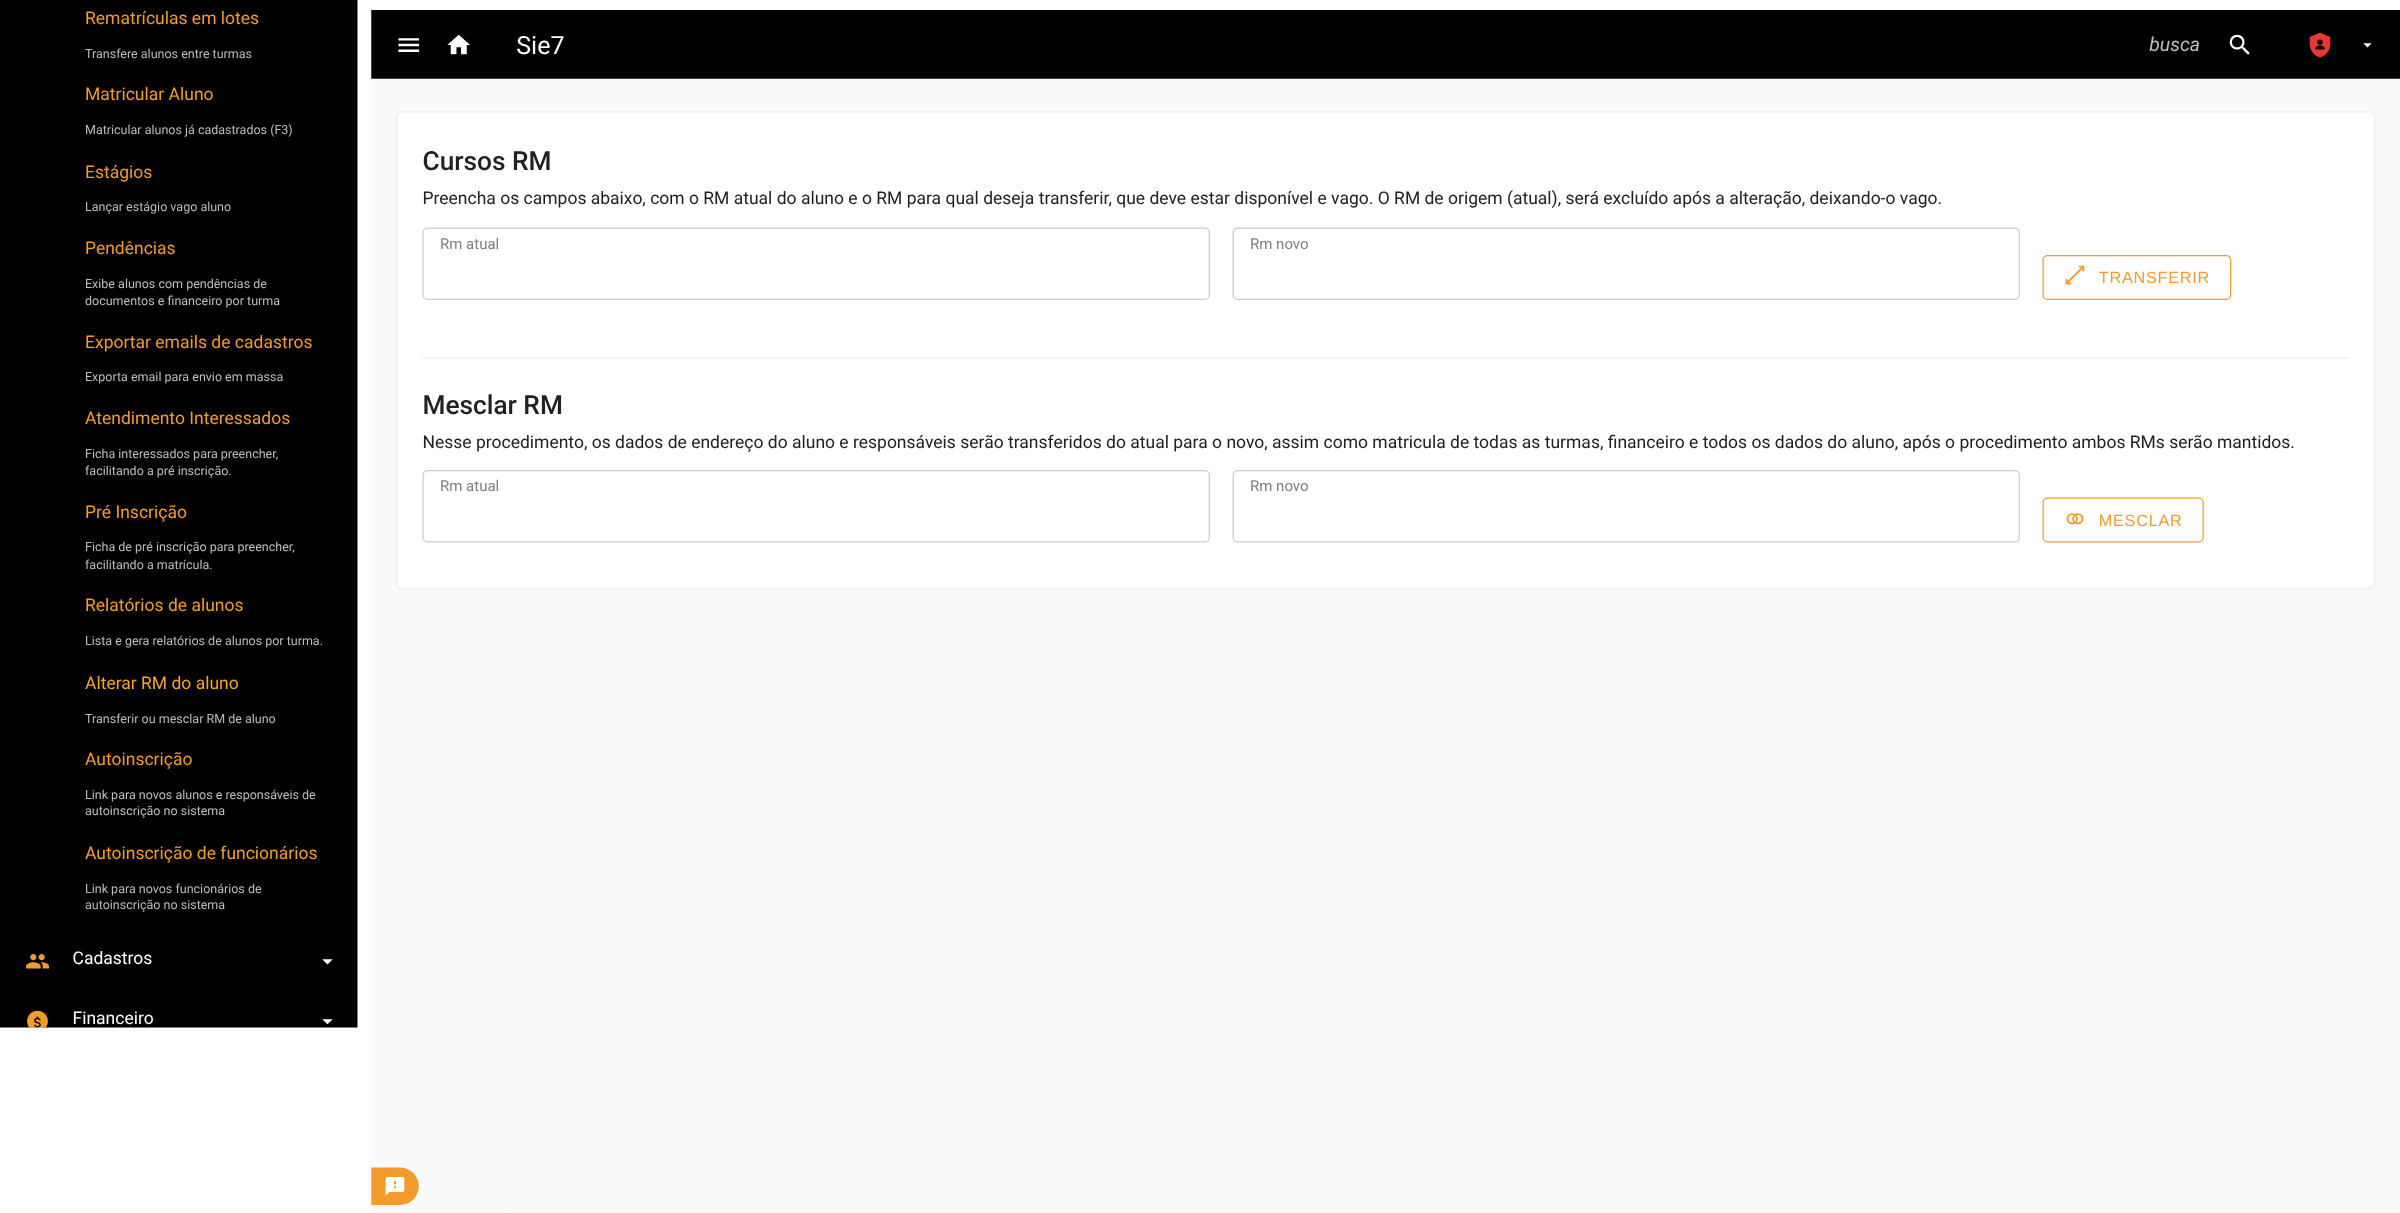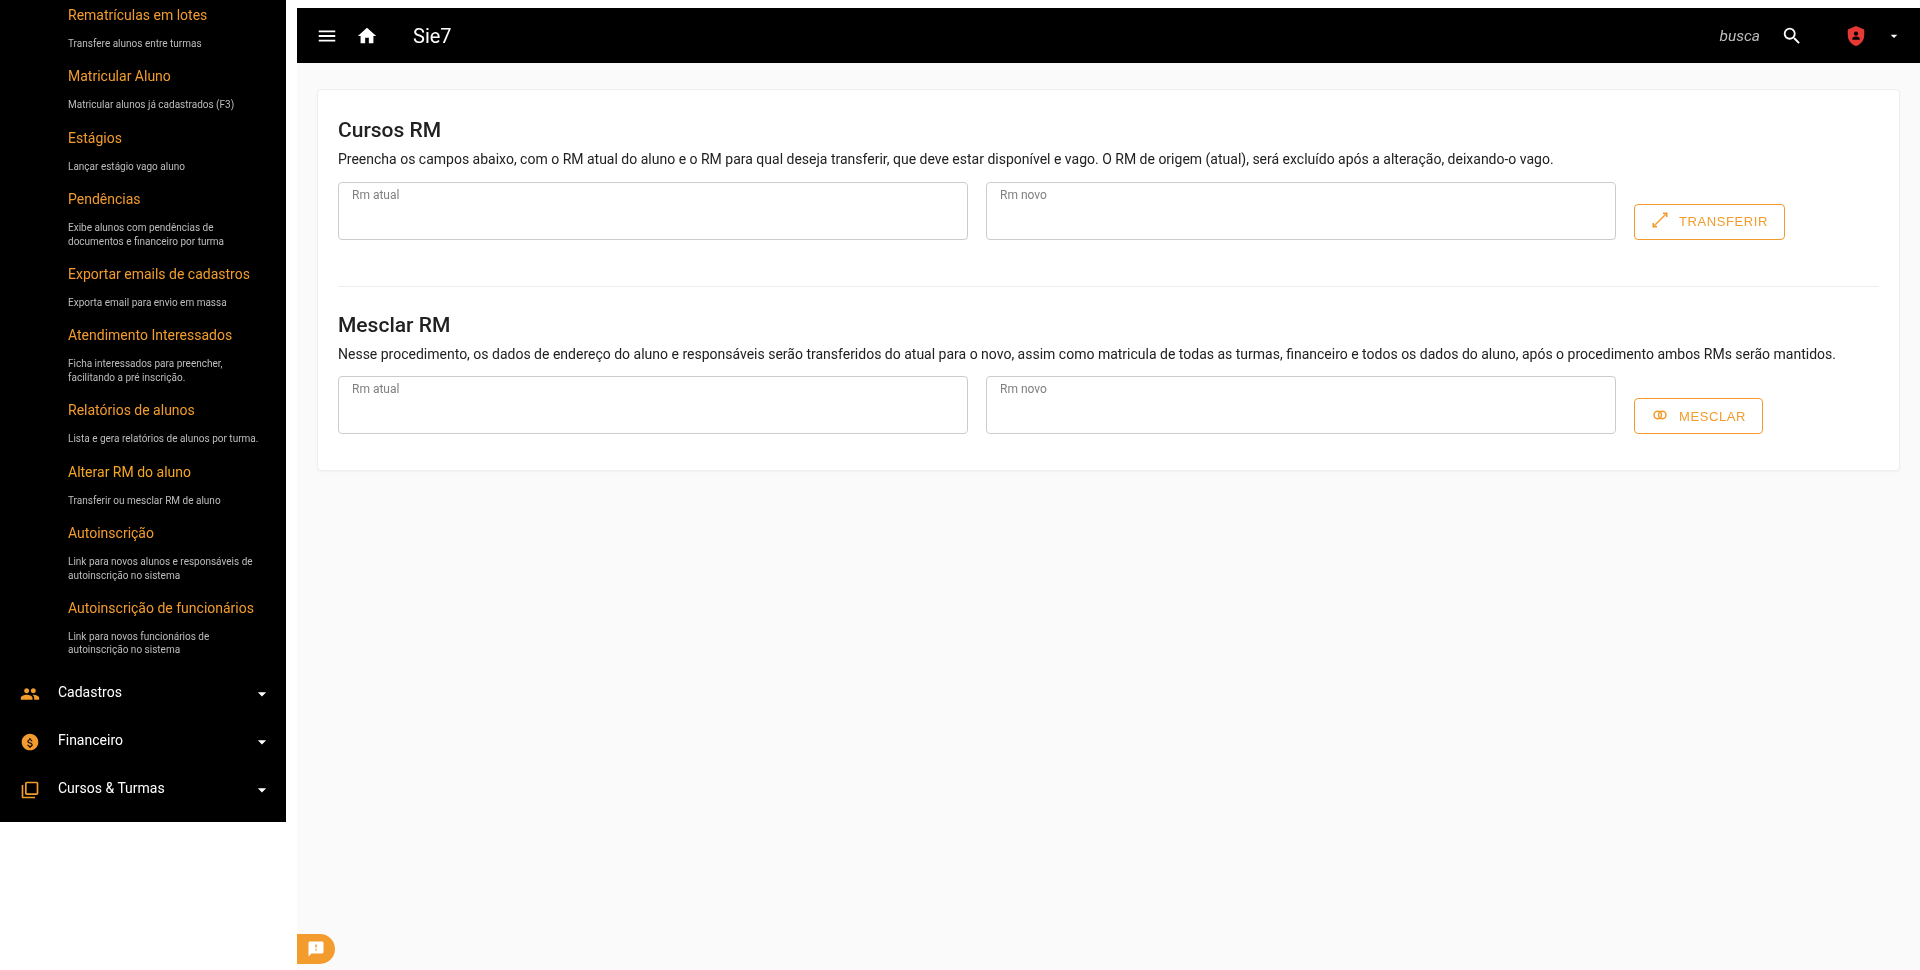--- a/index.html
+++ b/index.html
@@ -79,20 +79,24 @@
       </div>
       <div class="item">
         <div class="it-title">Exportar emails de cadastros</div>
         <div class="it-sub">Exporta email para envio em massa</div>
       </div>
       <div class="item">
         <div class="it-title">Atendimento Interessados</div>
         <div class="it-sub">Ficha interessados para preencher, facilitando a pré inscrição.</div>
       </div>
       <div class="item">
+        <div class="it-title">Pré Inscrição</div>
+        <div class="it-sub">Ficha de pré inscrição para preencher, facilitando a matrícula.</div>
+      </div>
+      <div class="item">
         <div class="it-title">Relatórios de alunos</div>
         <div class="it-sub">Lista e gera relatórios de alunos por turma.</div>
       </div>
       <div class="item active">
         <div class="it-title">Alterar RM do aluno</div>
         <div class="it-sub">Transferir ou mesclar RM de aluno</div>
       </div>
       <div class="item">
         <div class="it-title">Autoinscrição</div>
         <div class="it-sub">Link para novos alunos e responsáveis de autoinscrição no sistema</div>

